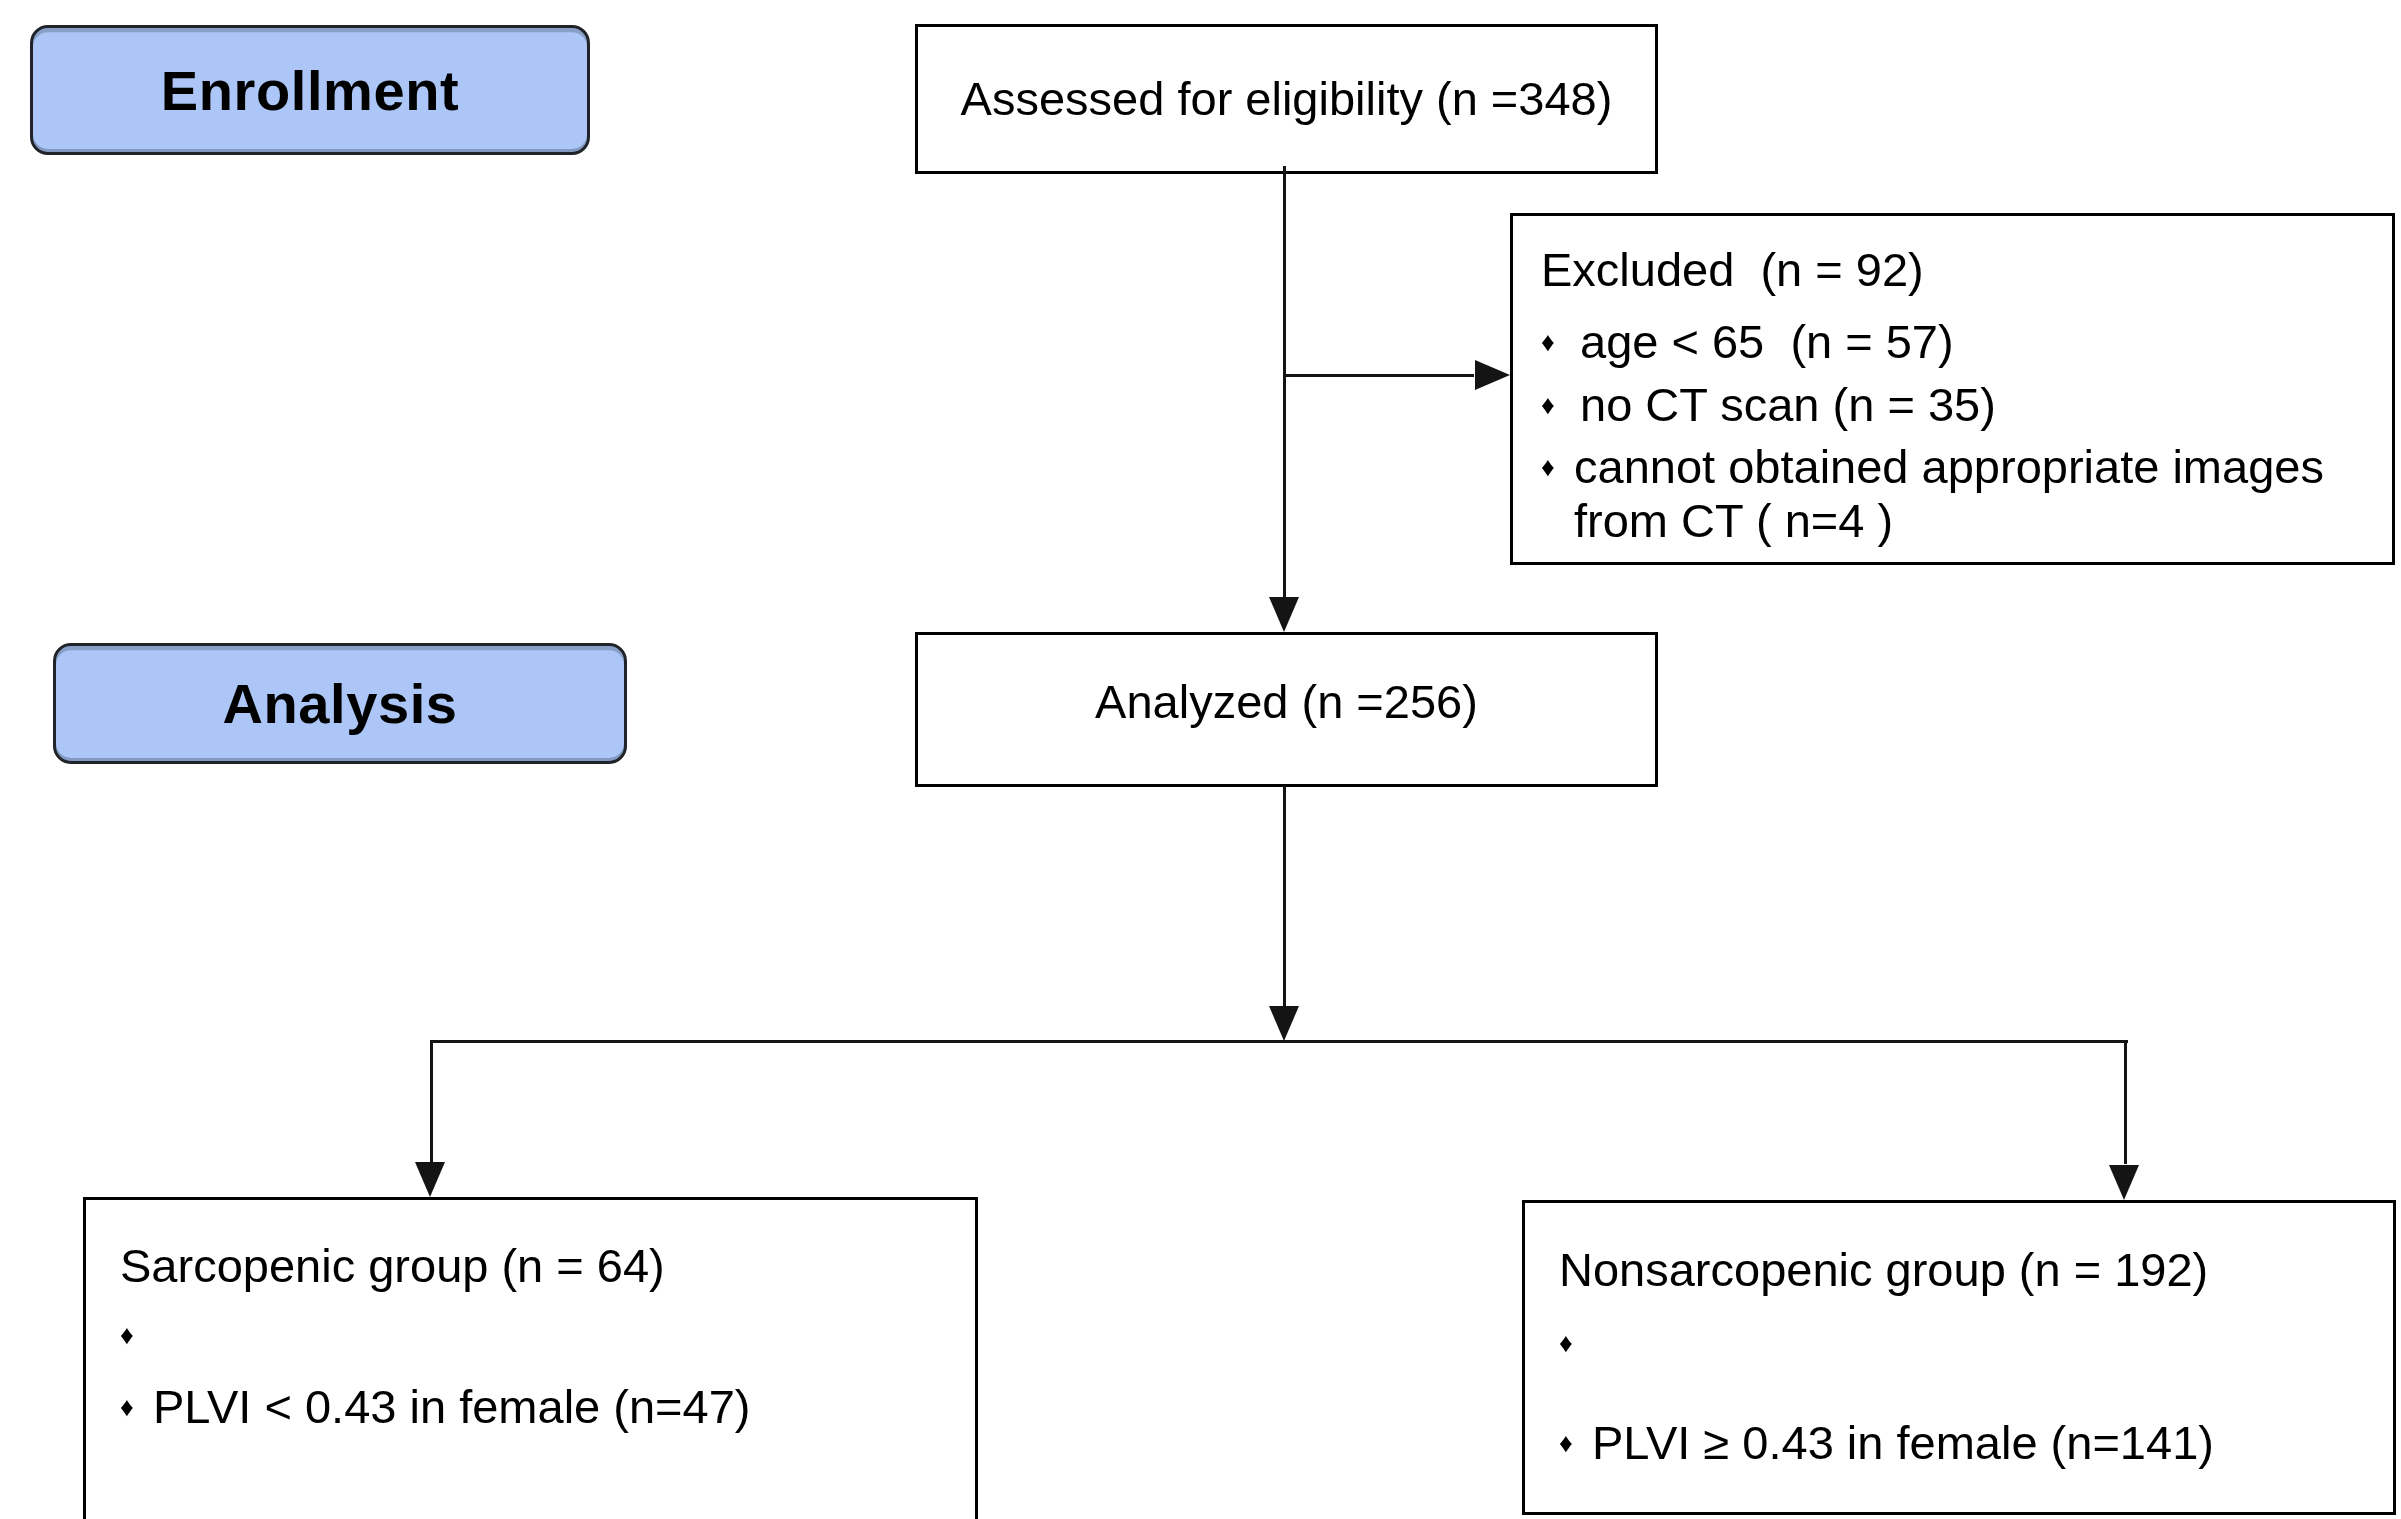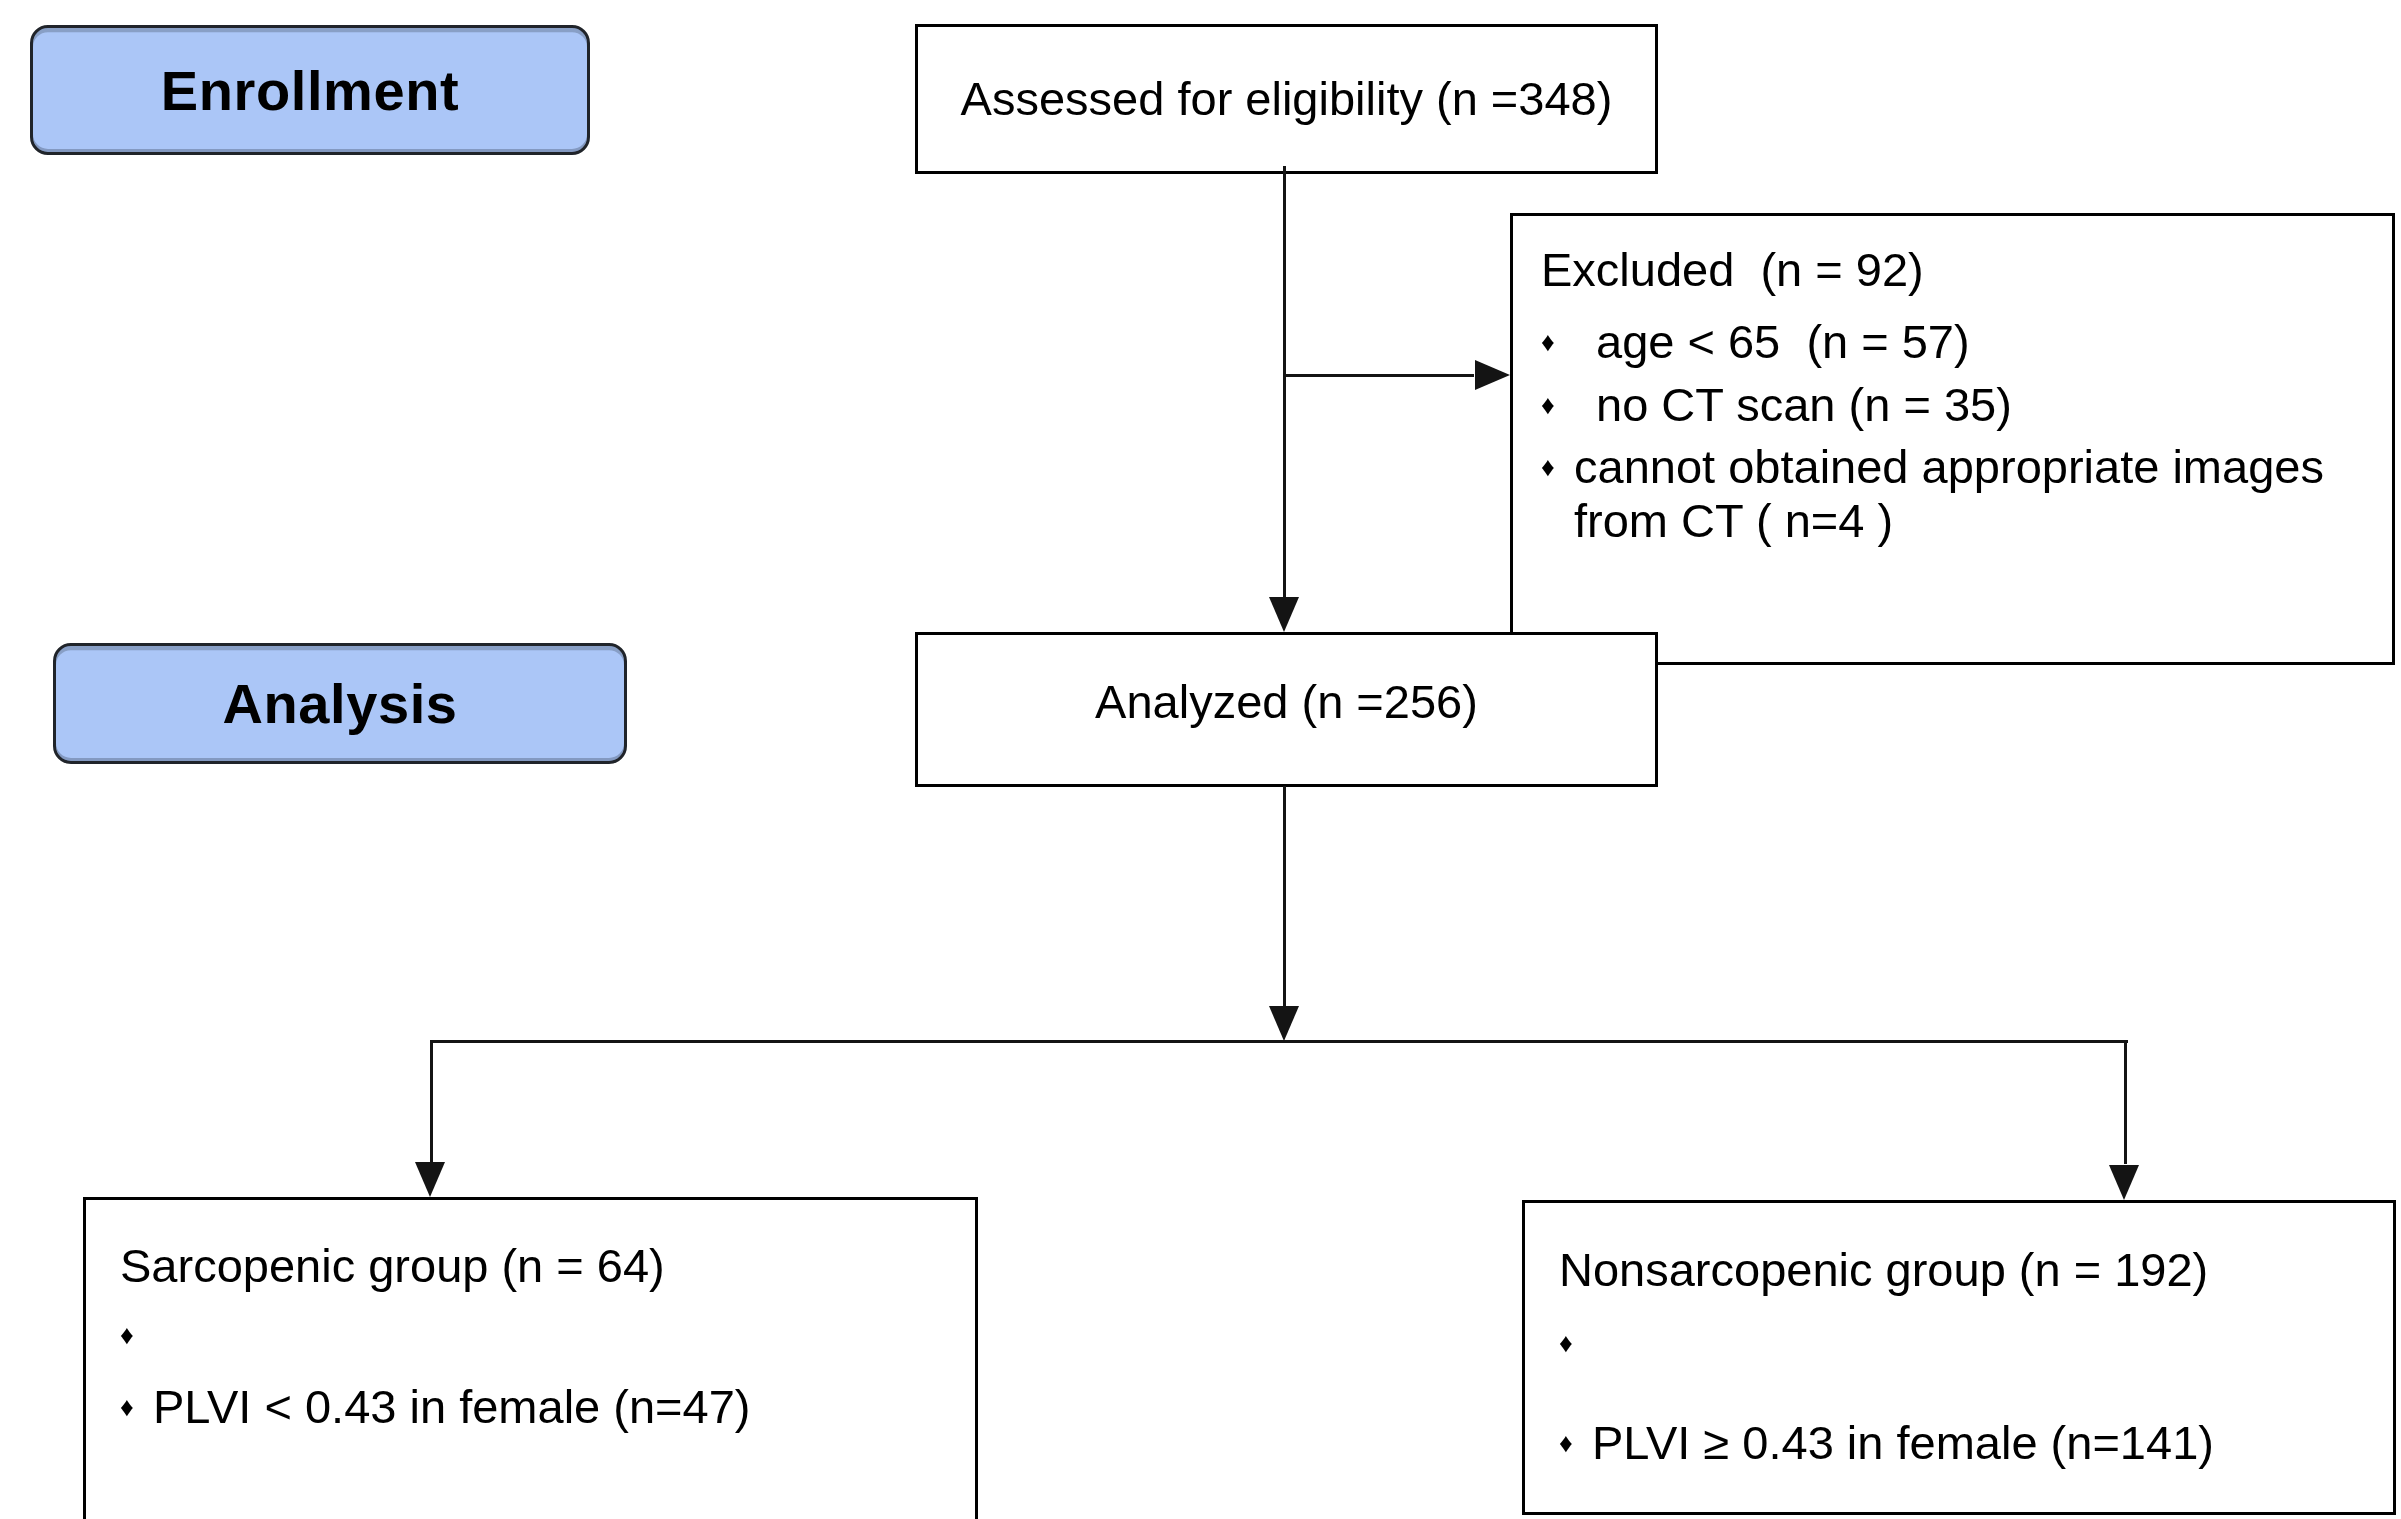--- a/index.html
+++ b/index.html
@@ -33,21 +33,21 @@
   .fbox.center{display:flex;align-items:center;justify-content:center;}
   .ftext{font-size:47px;line-height:1.15;}
   .ftitle{font-size:47px;line-height:1.15;}
   ul.blist{list-style:none;margin:0;padding:0;}
   ul.blist li{display:flex;align-items:flex-start;}
   .bullet{
     font-size:27px;line-height:54px;width:33px;flex:0 0 33px;
     text-align:left;
   }
   .btext{font-size:47px;line-height:1.15;white-space:pre-line;}
-  .gap-wide .btext{margin-left:22px;}
+  .gap-wide .btext{margin-left:6px;}
   
   .line{position:absolute;background:#141414;}
   .arrow-down{
     position:absolute;width:0;height:0;
     border-left:15.7px solid transparent;border-right:15.7px solid transparent;
     border-top:35px solid #141414;
   }
   .arrow-right{
     position:absolute;width:0;height:0;
     border-top:15.7px solid transparent;border-bottom:15.7px solid transparent;
@@ -66,21 +66,21 @@
   <div class="fbox center" style="left:915px;top:24px;width:743px;height:150px;justify-content:center;">
     <span class="ftext">Assessed for eligibility (n =348)</span>
   </div>
 
   <div class="line" style="left:1283px;top:166px;width:3px;height:433px;"></div>
   <div class="arrow-down" style="left:1269px;top:597px;"></div>
 
   <div class="line" style="left:1283px;top:374px;width:191px;height:3px;"></div>
   <div class="arrow-right" style="left:1475px;top:360px;"></div>
 
-  <div class="fbox" style="left:1510px;top:213px;width:885px;height:452px;padding:27px 24px 18px 28px;">
+  <div class="fbox" style="left:1510px;top:213px;width:885px;height:352px;padding:27px 24px 18px 28px;">
     <div class="ftitle" style="margin-bottom:18px;">Excluded&nbsp; (n = 92)</div>
     <ul class="blist">
       <li class="gap-wide" style="margin-bottom:8.5px;">
         <span class="bullet">♦</span>
         <span class="btext">age &lt; 65&nbsp; (n = 57)</span>
       </li>
       <li class="gap-wide" style="margin-bottom:8.5px;">
         <span class="bullet">♦</span>
         <span class="btext">no CT scan (n = 35)</span>
       </li>

